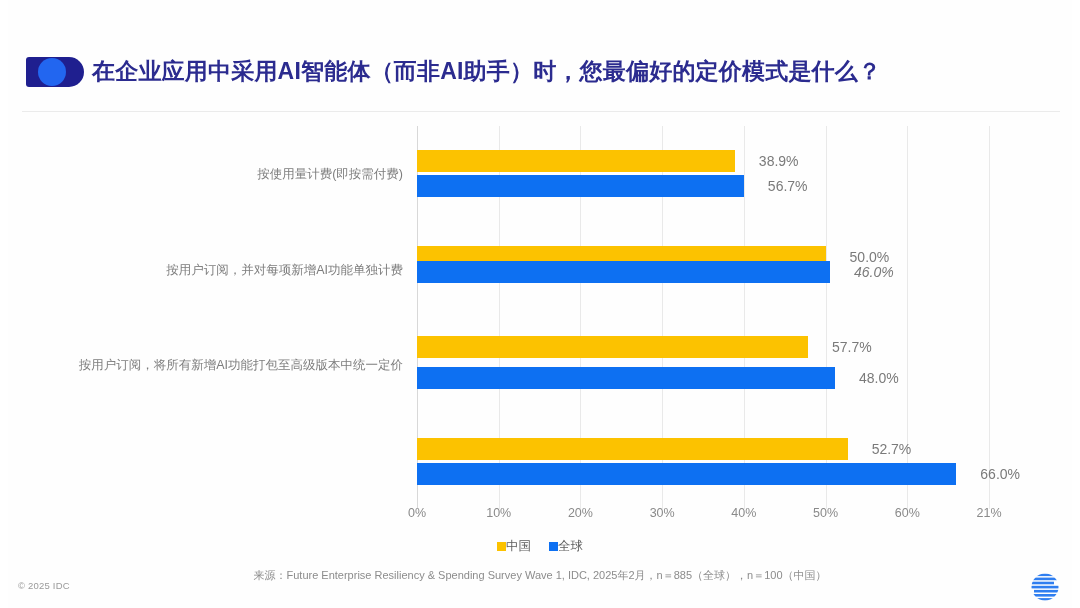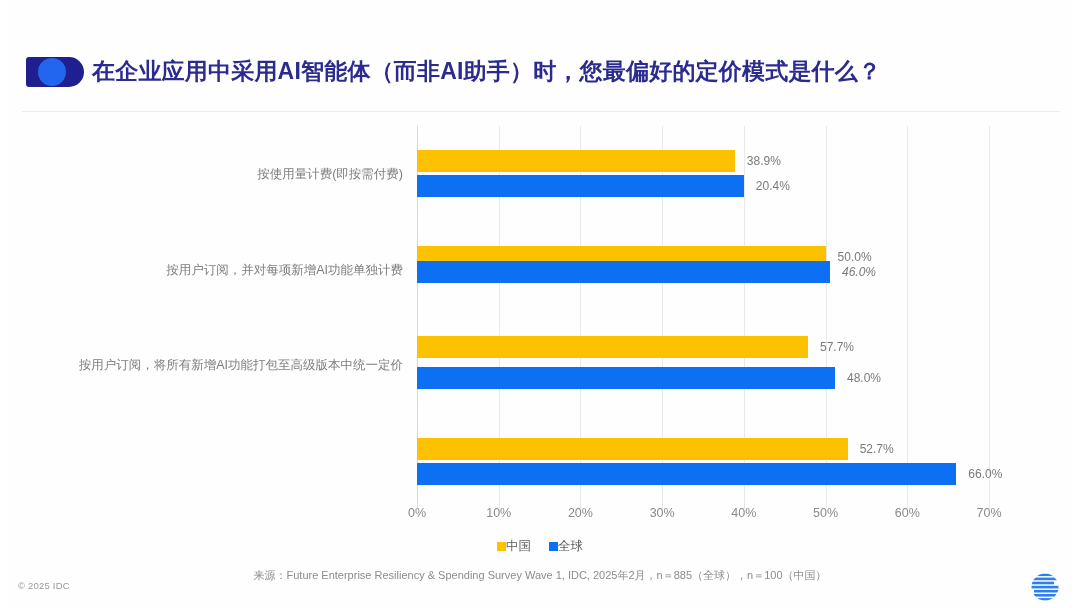--- a/index.html
+++ b/index.html
@@ -113,22 +113,22 @@
     height: 22px;
     border-radius: 0;
   }
   .bar.cn { background: #fcc200; }
   .bar.gl { background: #0d70f2; }
   .bar-value {
     position: absolute;
     left: 100%;
     top: 50%;
     transform: translateY(-50%);
-    margin-left: 12px;
-    font-size: 12px;
+    margin-left: 24px;
+    font-size: 14px;
     color: #7a7a7a;
     white-space: nowrap;
   }
 
   
   .xaxis {
     position: absolute;
     left: 417px;
     top: 506px;
     width: 572px;
@@ -224,21 +224,21 @@
         <div class="gridline" style="left: 326.857px;"></div>
         <div class="gridline" style="left: 408.571px;"></div>
         <div class="gridline" style="left: 490.286px;"></div>
         <div class="gridline" style="left: 572px;"></div>
         <div class="cat-group" style="top: 0px; height: 95.75px;">
           <div class="cat-label" style="top: 39.875px;">按使用量计费(即按需付费)</div>
           <div class="bar cn" style="top: 24.375px; width: 317.869px;">
             <span class="bar-value">38.9%</span>
           </div>
           <div class="bar gl" style="top: 49.375px; width: 326.857px;">
-            <span class="bar-value">20.4%</span>
+            <span class="bar-value">56.7%</span>
           </div>
         </div>
         <div class="cat-group" style="top: 95.75px; height: 95.75px;">
           <div class="cat-label" style="top: 39.875px;">按用户订阅，并对每项新增AI功能单独计费</div>
           <div class="bar cn" style="top: 24.375px; width: 408.571px;">
             <span class="bar-value">50.0%</span>
           </div>
           <div class="bar gl" style="top: 39px; width: 413px; font-style: italic;">
             <span class="bar-value">46.0%</span>
           </div>
@@ -264,21 +264,21 @@
   </div>
 
   <div class="xaxis" id="xaxis">
       <div class="xtick" style="left: 0px;">0%</div>
       <div class="xtick" style="left: 81.7143px;">10%</div>
       <div class="xtick" style="left: 163.429px;">20%</div>
       <div class="xtick" style="left: 245.143px;">30%</div>
       <div class="xtick" style="left: 326.857px;">40%</div>
       <div class="xtick" style="left: 408.571px;">50%</div>
       <div class="xtick" style="left: 490.286px;">60%</div>
-      <div class="xtick" style="left: 572px;">70%</div>
+      <div class="xtick" style="left: 572px;">21%</div>
     </div>
 
   <div class="legend" id="legend">
       <div class="legend-item">
         <span class="legend-swatch cn"></span>
         <span>中国</span>
       </div>
       <div class="legend-item">
         <span class="legend-swatch gl"></span>
         <span>全球</span>

